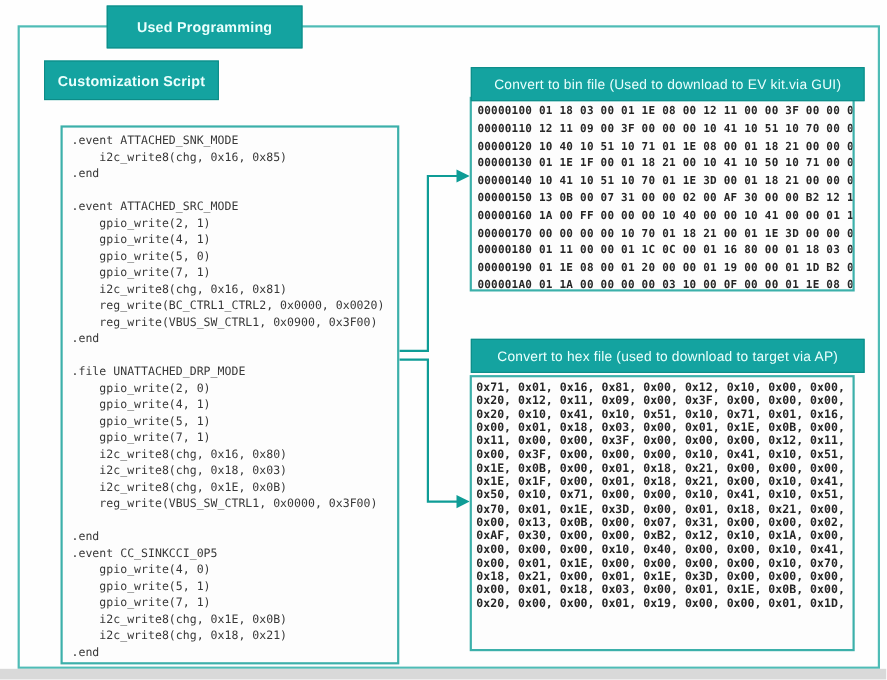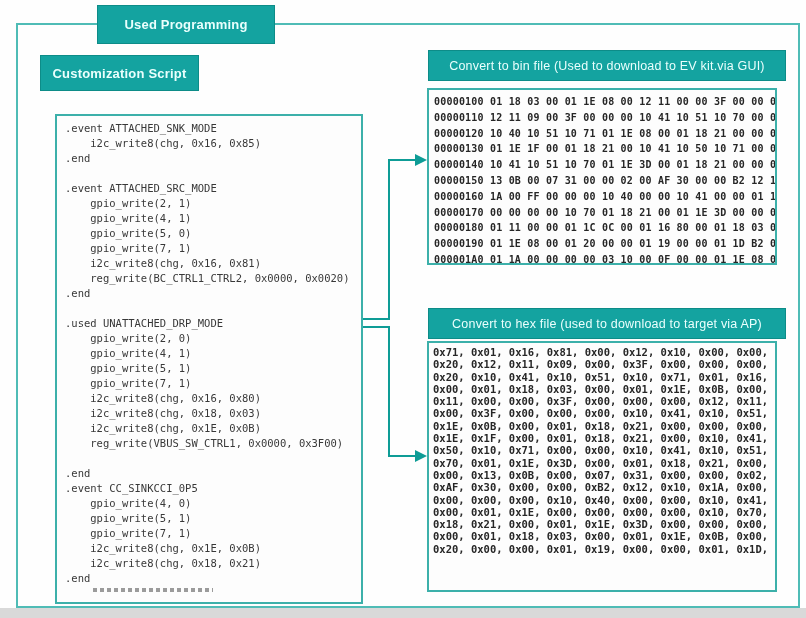--- a/index.html
+++ b/index.html
@@ -11,21 +11,21 @@
              border:2px solid #4fbcb6;background:transparent;}
 
   .teal-fill{background:#14a3a0;border:1px solid #0d8c88;color:#eafffd;
              display:flex;align-items:center;justify-content:center;
              font-size:13px;font-weight:600;letter-spacing:.2px;}
 
   .title-box{position:absolute;left:97px;top:5px;width:176px;height:37px;z-index:3;}
   .script-label{position:absolute;left:40px;top:55px;width:157px;height:34px;z-index:3;text-align:right;}
 
   .banner{position:absolute;width:356px;height:29px;z-index:3;font-weight:500;font-size:12.5px;}
-  .banner-bin{left:428px;top:50px;}
+  .banner-bin{left:428px;top:61px;}
   .banner-hex{left:428px;top:308px;}
 
   .code-box{position:absolute;background:#fdfdfd;border:2px solid #3cb0aa;overflow:hidden;z-index:2;}
   .script-box{left:55px;top:114px;width:308px;height:490px;padding:5px 0 0 8px;box-sizing:border-box;}
   .bin-box{left:427px;top:88px;width:350px;height:177px;padding:4px 0 0 5px;box-sizing:border-box;}
   .hex-box{left:427px;top:341px;width:350px;height:251px;padding:3px 0 0 4px;box-sizing:border-box;}
 
   .code-line{font-family:"DejaVu Sans Mono", monospace;white-space:pre;color:#383838;
              font-size:10.5px;height:15px;line-height:15px;}
   .dump-line{font-family:"DejaVu Sans Mono", monospace;white-space:pre;color:#262626;
@@ -56,23 +56,24 @@
         <div class="code-line">    i2c_write8(chg, 0x16, 0x85)</div>
         <div class="code-line">.end</div>
         <div class="code-line">&nbsp;</div>
         <div class="code-line">.event ATTACHED_SRC_MODE</div>
         <div class="code-line">    gpio_write(2, 1)</div>
         <div class="code-line">    gpio_write(4, 1)</div>
         <div class="code-line">    gpio_write(5, 0)</div>
         <div class="code-line">    gpio_write(7, 1)</div>
         <div class="code-line">    i2c_write8(chg, 0x16, 0x81)</div>
         <div class="code-line">    reg_write(BC_CTRL1_CTRL2, 0x0000, 0x0020)</div>
+        <div class="code-line">    reg_write(VBUS_SW_CTRL1, 0x0900, 0x3F00)</div>
         <div class="code-line">.end</div>
         <div class="code-line">&nbsp;</div>
-        <div class="code-line">.used UNATTACHED_DRP_MODE</div>
+        <div class="code-line">.file UNATTACHED_DRP_MODE</div>
         <div class="code-line">    gpio_write(2, 0)</div>
         <div class="code-line">    gpio_write(4, 1)</div>
         <div class="code-line">    gpio_write(5, 1)</div>
         <div class="code-line">    gpio_write(7, 1)</div>
         <div class="code-line">    i2c_write8(chg, 0x16, 0x80)</div>
         <div class="code-line">    i2c_write8(chg, 0x18, 0x03)</div>
         <div class="code-line">    i2c_write8(chg, 0x1E, 0x0B)</div>
         <div class="code-line">    reg_write(VBUS_SW_CTRL1, 0x0000, 0x3F00)</div>
         <div class="code-line">&nbsp;</div>
         <div class="code-line">.end</div>

